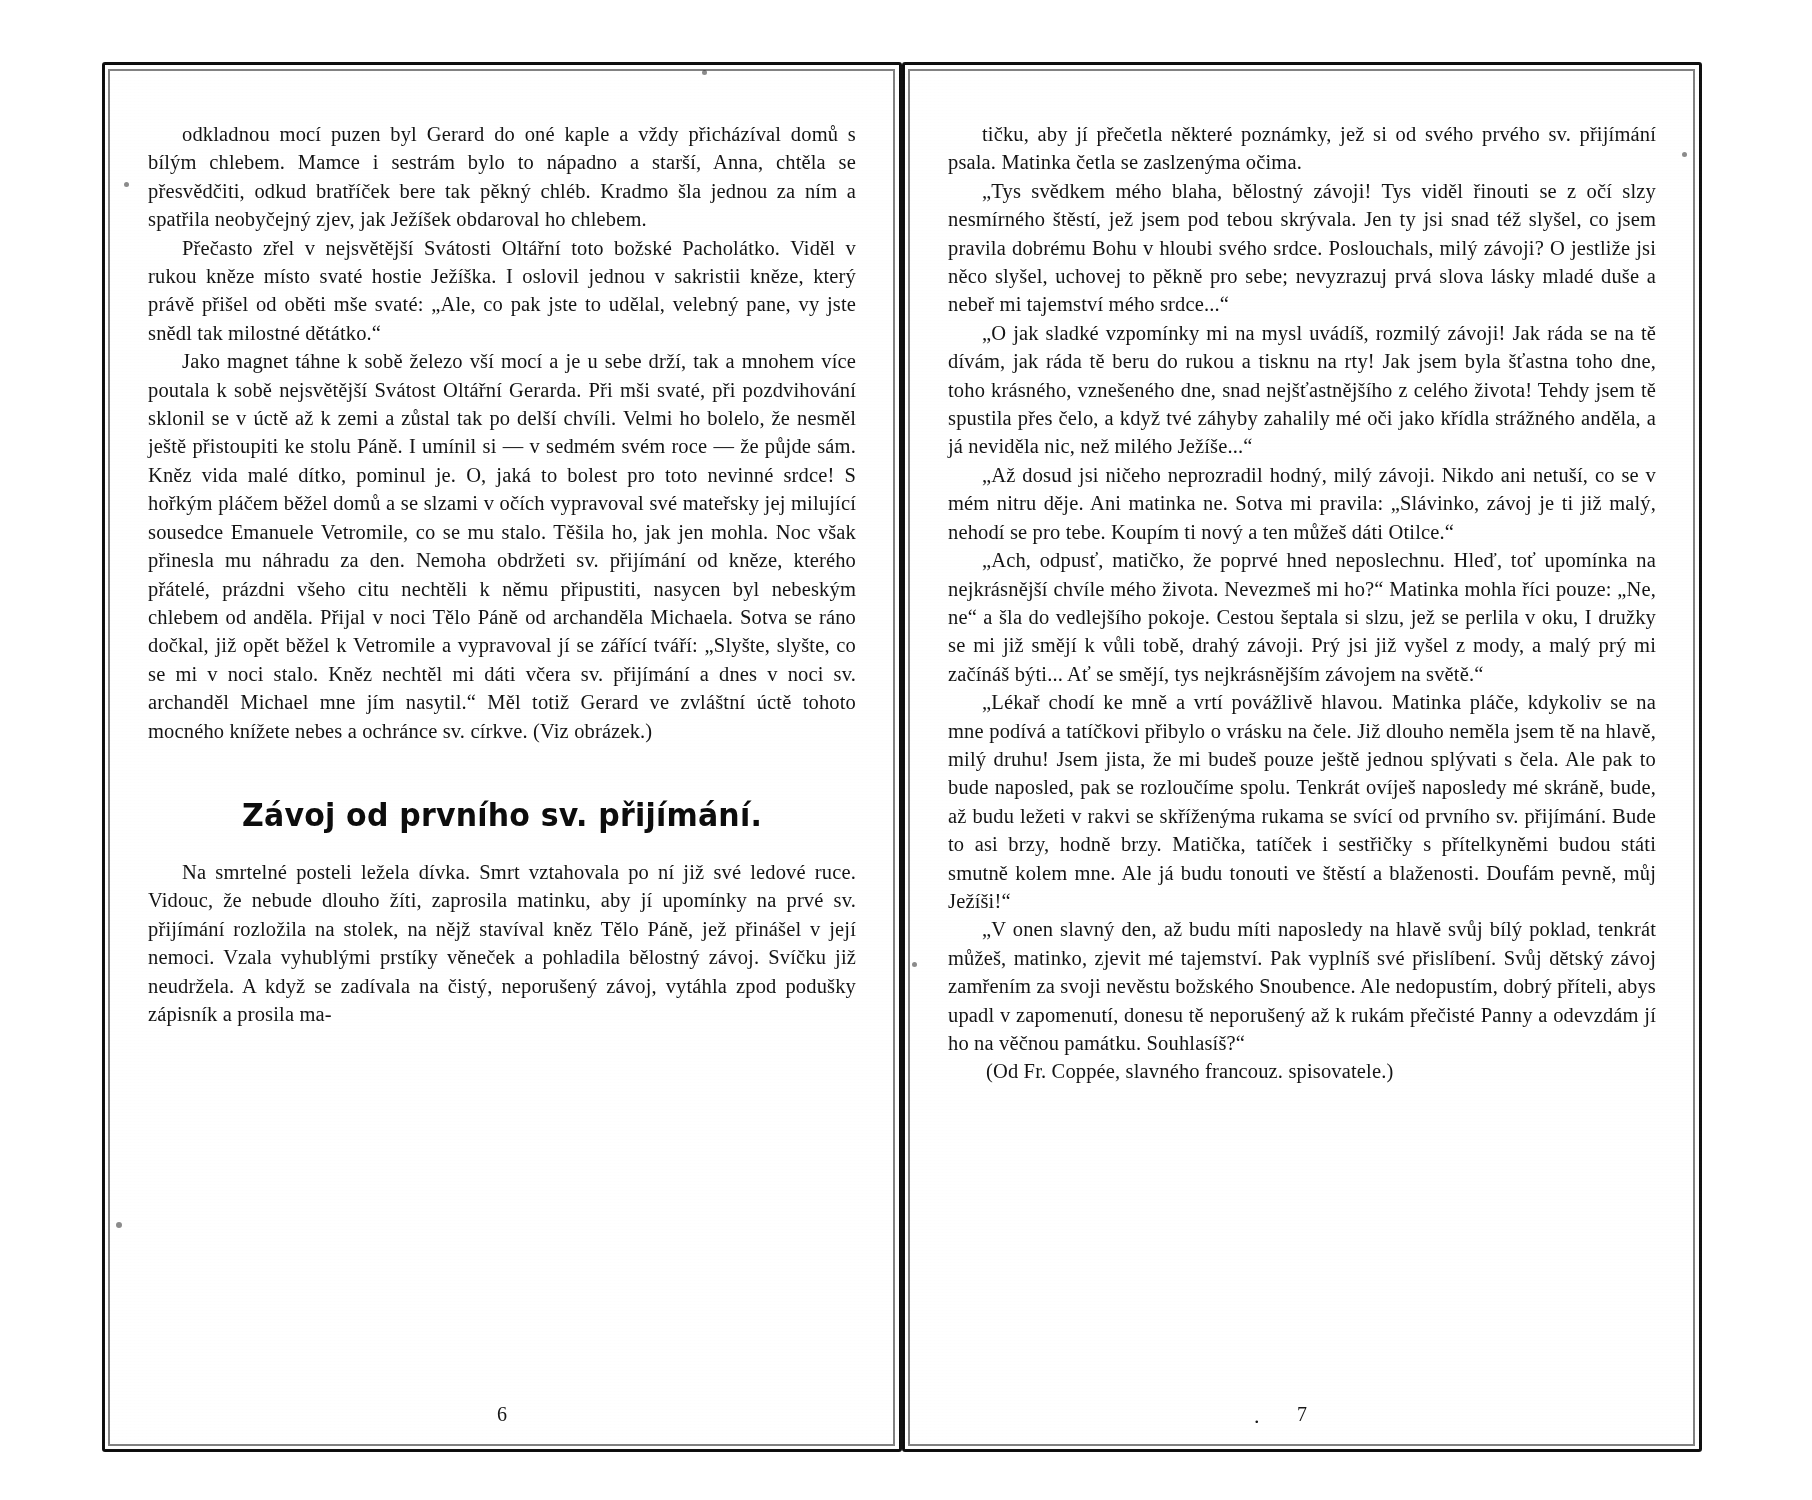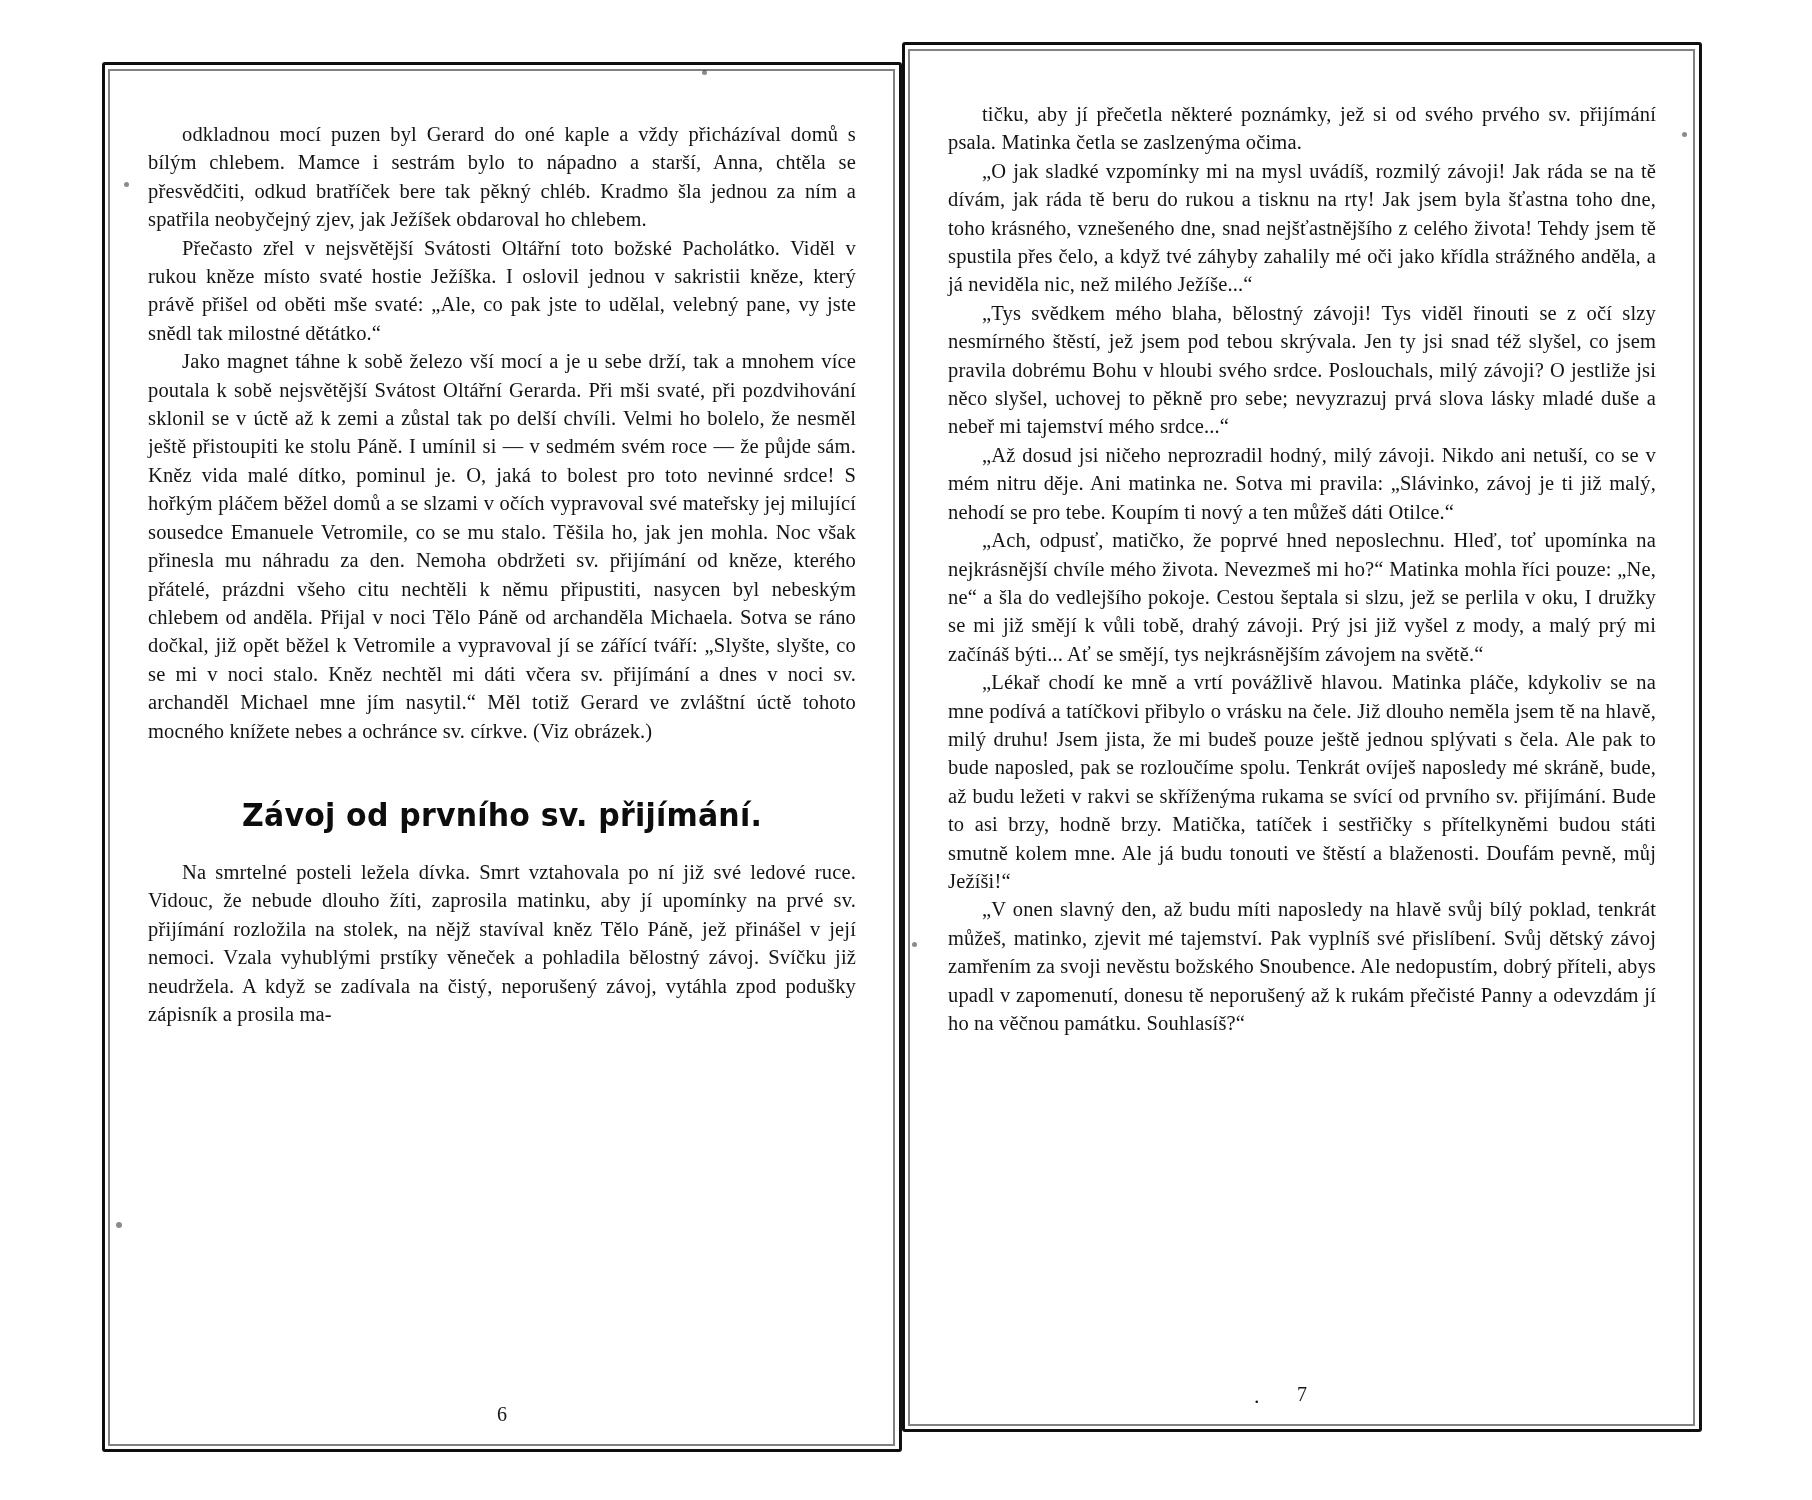--- a/index.html
+++ b/index.html
@@ -32,21 +32,21 @@
   .page-left {
     width: 800px;
     height: 1390px;
     margin-left: 52px;
     margin-top: 62px;
   }
   .page-right {
     width: 800px;
     height: 1390px;
     margin-right: 60px;
-    margin-top: 42px;
+    margin-top: 62px;
   }
 
   
   .border-frame {
     position: absolute;
     left: 0; top: 0; right: 0; bottom: 0;
     border: 3px solid #111;
     border-radius: 3px;
     filter: blur(0.2px);
   }
@@ -153,26 +153,27 @@
     <div class="speckle" style="left:14px; top:1160px; width:6px; height:6px;"></div>
     <div class="speckle" style="left:600px; top:8px; width:5px; height:5px;"></div>
   </div>
 
   <div class="page page-right">
     <div class="border-frame"></div>
     <div class="grain"></div>
 
     <div class="col">
       <p class="body">tičku, aby jí přečetla některé poznámky, jež si od svého prvého sv. přijímání psala. Matinka četla se zaslzenýma očima.</p>
+      <p class="body">„Tys svědkem mého blaha, bělostný závoji! Tys viděl řinouti se z očí slzy nesmírného štěstí, jež jsem pod tebou skrývala. Jen ty jsi snad též slyšel, co jsem pravila dobrému Bohu v hloubi svého srdce. Poslouchals, milý závoji? O jestliže jsi něco slyšel, uchovej to pěkně pro sebe; nevyzrazuj prvá slova lásky mladé duše a nebeř mi tajemství mého srdce...“</p>
       <p class="body">„O jak sladké vzpomínky mi na mysl uvádíš, rozmilý závoji! Jak ráda se na tě dívám, jak ráda tě beru do rukou a tisknu na rty! Jak jsem byla šťastna toho dne, toho krásného, vznešeného dne, snad nejšťastnějšího z celého života! Tehdy jsem tě spustila přes čelo, a když tvé záhyby zahalily mé oči jako křídla strážného anděla, a já neviděla nic, než milého Ježíše...“</p>
-      <p class="body">„Tys svědkem mého blaha, bělostný závoji! Tys viděl řinouti se z očí slzy nesmírného štěstí, jež jsem pod tebou skrývala. Jen ty jsi snad též slyšel, co jsem pravila dobrému Bohu v hloubi svého srdce. Poslouchals, milý závoji? O jestliže jsi něco slyšel, uchovej to pěkně pro sebe; nevyzrazuj prvá slova lásky mladé duše a nebeř mi tajemství mého srdce...“</p>
       <p class="body">„Až dosud jsi ničeho neprozradil hodný, milý závoji. Nikdo ani netuší, co se v mém nitru děje. Ani matinka ne. Sotva mi pravila: „Slávinko, závoj je ti již malý, nehodí se pro tebe. Koupím ti nový a ten můžeš dáti Otilce.“</p>
       <p class="body">„Ach, odpusť, matičko, že poprvé hned neposlechnu. Hleď, toť upomínka na nejkrásnější chvíle mého života. Nevezmeš mi ho?“ Matinka mohla říci pouze: „Ne, ne“ a šla do vedlejšího pokoje. Cestou šeptala si slzu, jež se perlila v oku, I družky se mi již smějí k vůli tobě, drahý závoji. Prý jsi již vyšel z mody, a malý prý mi začínáš býti... Ať se smějí, tys nejkrásnějším závojem na světě.“</p>
       <p class="body">„Lékař chodí ke mně a vrtí povážlivě hlavou. Matinka pláče, kdykoliv se na mne podívá a tatíčkovi přibylo o vrásku na čele. Již dlouho neměla jsem tě na hlavě, milý druhu! Jsem jista, že mi budeš pouze ještě jednou splývati s čela. Ale pak to bude naposled, pak se rozloučíme spolu. Tenkrát ovíješ naposledy mé skráně, bude, až budu ležeti v rakvi se skříženýma rukama se svící od prvního sv. přijímání. Bude to asi brzy, hodně brzy. Matička, tatíček i sestřičky s přítelkyněmi budou státi smutně kolem mne. Ale já budu tonouti ve štěstí a blaženosti. Doufám pevně, můj Ježíši!“</p>
       <p class="body">„V onen slavný den, až budu míti naposledy na hlavě svůj bílý poklad, tenkrát můžeš, matinko, zjevit mé tajemství. Pak vyplníš své přislíbení. Svůj dětský závoj zamřením za svoji nevěstu božského Snoubence. Ale nedopustím, dobrý příteli, abys upadl v zapomenutí, donesu tě neporušený až k rukám přečisté Panny a odevzdám jí ho na věčnou památku. Souhlasíš?“</p>
+      <p class="body" style="text-indent:38px;">(Od Fr. Coppée, slavného francouz. spisovatele.)</p>
     </div>
 
     <div class="pagenum">
       <span class="dot">.</span>
       <span>7</span>
     </div>
 
     <div class="speckle" style="left:780px; top:90px; width:5px; height:5px;"></div>
     <div class="speckle" style="left:10px; top:900px; width:5px; height:5px;"></div>
   </div>

